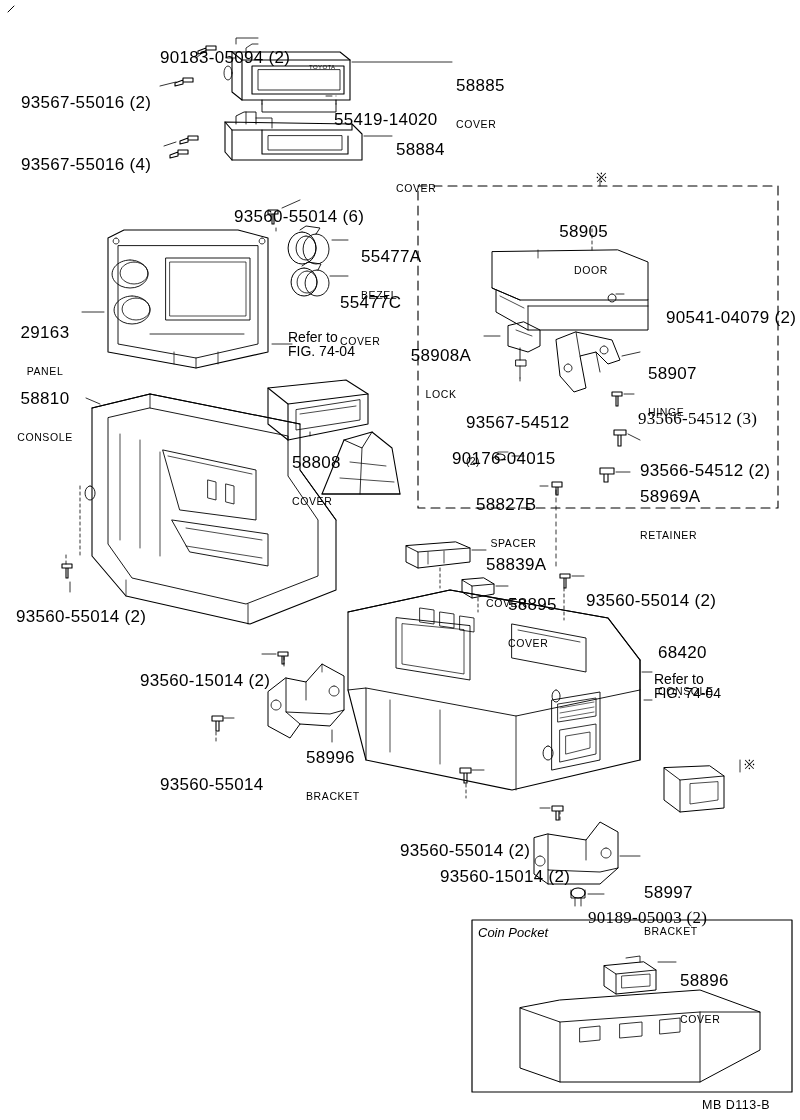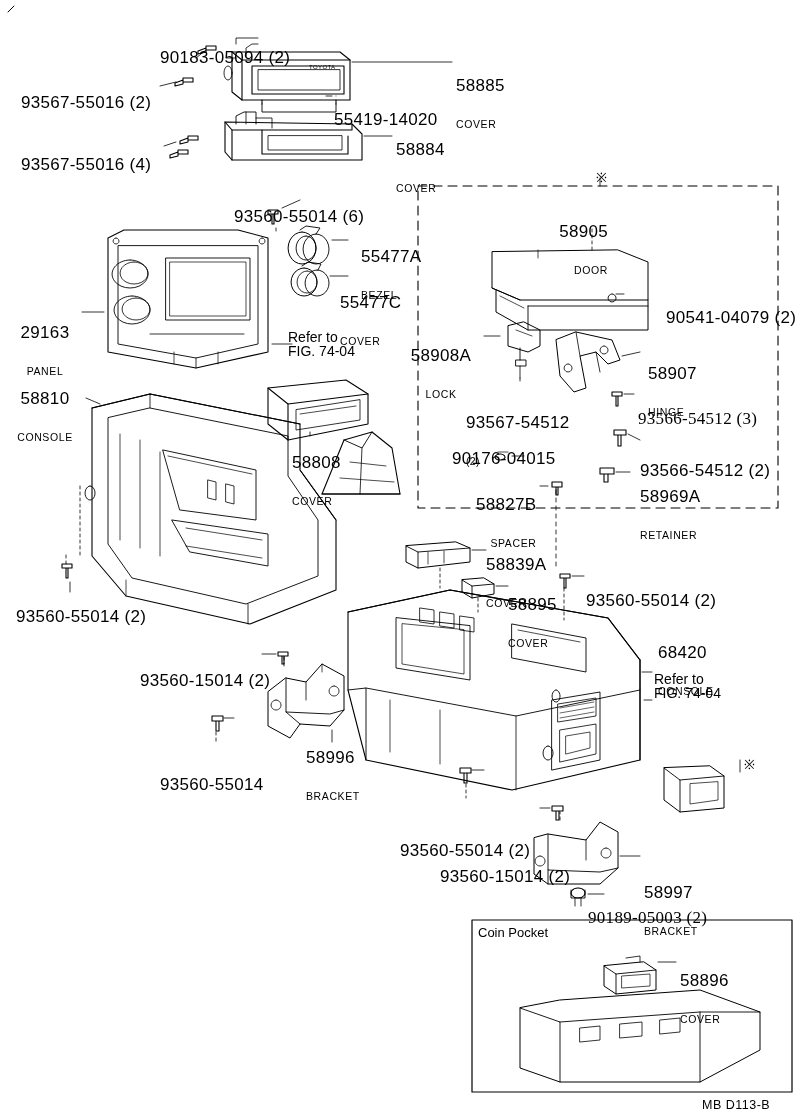--- a/index.html
+++ b/index.html
@@ -12,21 +12,21 @@
     overflow:hidden;
   }
   #sheet{position:absolute;left:0;top:0;width:800px;height:1120px;}
   svg.art{position:absolute;left:0;top:0;width:800px;height:1120px;}
   .lbl{position:absolute;font-size:11.5px;line-height:12.5px;white-space:pre;letter-spacing:0.2px;}
   .lbl .pn{display:block;font-size:17px;letter-spacing:0.3px;}
   .lbl .sub{display:block;font-size:10.5px;letter-spacing:0.6px;}
   .lbl.center{text-align:right;}
   .lbl.right{text-align:center;}
   .refer{font-size:14px;line-height:14px;}
-  .title{font-size:13px;}
+  .title{font-size:13px;font-style:italic;}
   .footer{font-size:12.5px;letter-spacing:0.5px;}
   .star{font-size:13px;}
 </style>
 </head>
 <body>
 
 <div id="sheet">
 
   <svg class="art" viewBox="0 0 800 1120">
     <g fill="none" stroke="#000" stroke-width="1.1" stroke-linejoin="round" stroke-linecap="round">

